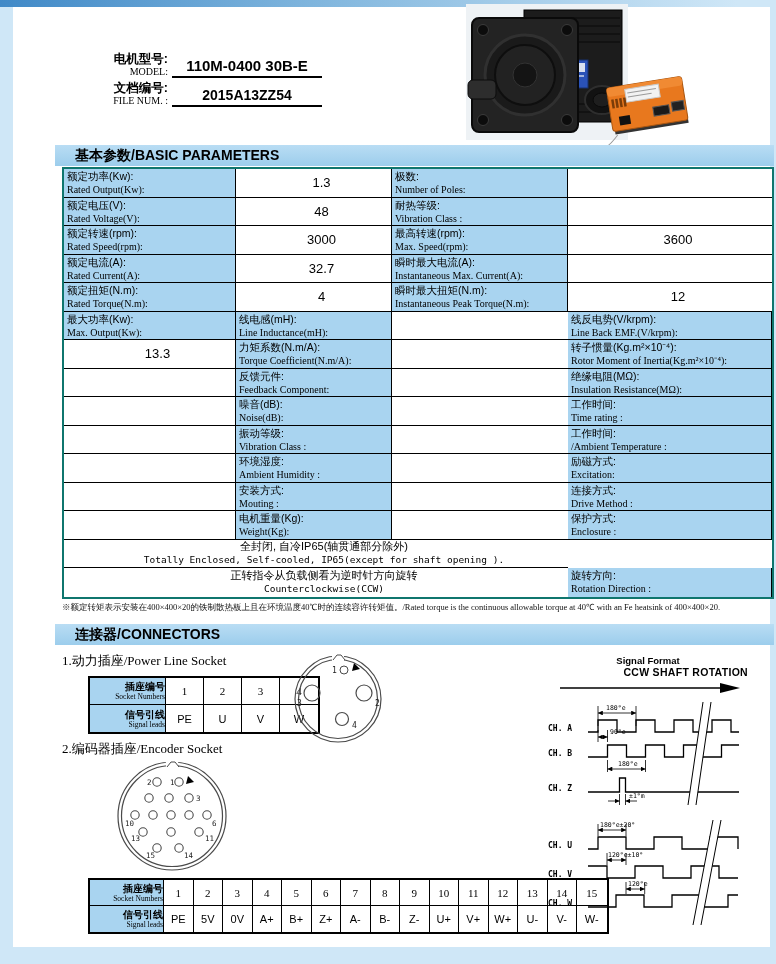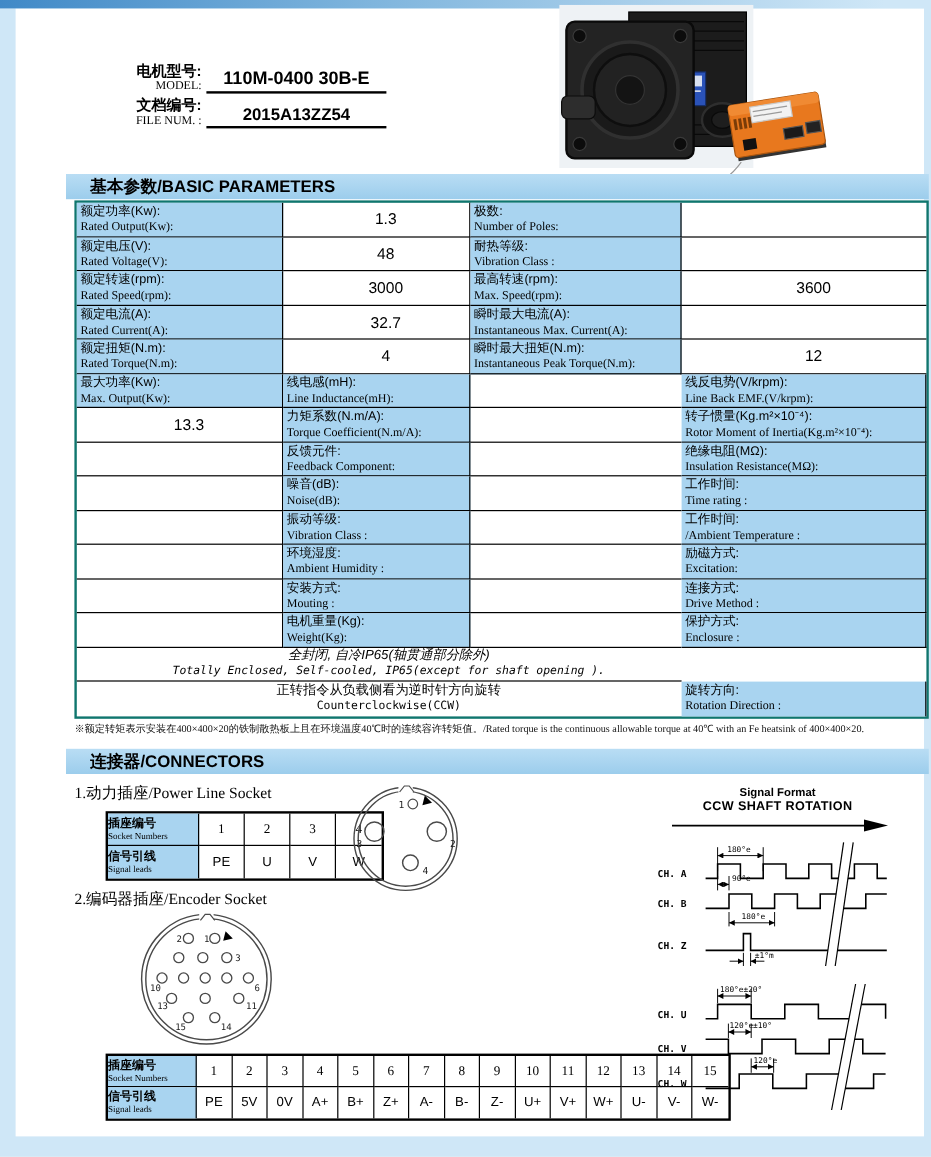--- a/index.html
+++ b/index.html
@@ -34,32 +34,32 @@
   .fv-cn{font-size:11px;line-height:13px;}
   .fv-en{font-size:9.5px;line-height:13px;font-family:"DejaVu Sans Mono",monospace;}
   .footnote{position:absolute;left:62px;top:601px;width:708px;font-size:8.5px;
             font-family:"Liberation Serif",serif;color:#111;}
   .subtitle{position:absolute;font-size:13px;font-family:"Liberation Serif",serif;color:#000;}
   #t-power{left:62px;top:652px;} #t-encoder{left:62px;top:740px;}
   
   .ctable{position:absolute;display:grid;border:2px solid #000;background:#fff;}
   #power-table{left:88px;top:676px;grid-template-columns:76px repeat(4,38px);grid-auto-rows:27px;}
   #encoder-table{left:88px;top:878px;grid-template-columns:74px repeat(15,29.5px);grid-auto-rows:26px;}
-  .phead{background:#a9d4f0;display:flex;flex-direction:column;align-items:flex-start;justify-content:center;
+  .phead{background:#a9d4f0;display:flex;flex-direction:column;align-items:flex-end;justify-content:center;
          border-right:1px solid #000;border-bottom:1px solid #000;}
   .ph-cn{font-size:10px;font-weight:bold;line-height:11px;}
   .ph-en{font-size:7.5px;font-family:"Liberation Serif",serif;line-height:9px;}
   .pcell{display:flex;align-items:center;justify-content:center;border-right:1px solid #000;
          border-bottom:1px solid #000;font-size:11px;}
   .pcell.num{font-family:"Liberation Serif",serif;}
   .pcell.noR,.phead.noR{border-right:none;} .pcell.noB,.phead.noB{border-bottom:none;}
   
   .sig{position:absolute;left:548px;top:655px;width:200px;}
   .sig-t1{text-align:center;font-size:9.5px;font-weight:bold;}
-  .sig-t2{text-align:center;font-size:10.5px;font-weight:bold;letter-spacing:.3px;}
+  .sig-t2{text-align:right;font-size:10.5px;font-weight:bold;letter-spacing:.3px;}
   .sig svg{display:block;margin-top:2px;}
   svg text{font-family:"DejaVu Sans Mono",monospace;}
 </style>
 </head>
 <body>
 
 <div class="page">
   <div class="sheet"></div>
   <div class="topbar"></div>
 
@@ -260,21 +260,21 @@
       <div class="bcell val"></div>
       <div class="bcell lab">
         <div class="cn">电机重量(Kg):</div>
         <div class="en">Weight(Kg):</div>
       </div>
       <div class="bcell val noR"></div>
       <div class="bcell lab">
         <div class="cn">保护方式:</div>
         <div class="en">Enclosure :</div>
       </div>
-      <div class="bcell fullval noR" style="grid-column: span 3; font-style: italic;">
+      <div class="bcell fullval noR" style="grid-column: span 3;">
         <div class="fv-cn">全封闭, 自冷IP65(轴贯通部分除外)</div>
         <div class="fv-en">Totally Enclosed, Self-cooled, IP65(except for shaft opening ).</div>
       </div>
       <div class="bcell fullval noR noB" style="grid-column: span 3;">
         <div class="fv-cn">正转指令从负载侧看为逆时针方向旋转</div>
         <div class="fv-en">Counterclockwise(CCW)</div>
       </div>
       <div class="bcell lab noB">
         <div class="cn">旋转方向:</div>
         <div class="en">Rotation Direction :</div>

